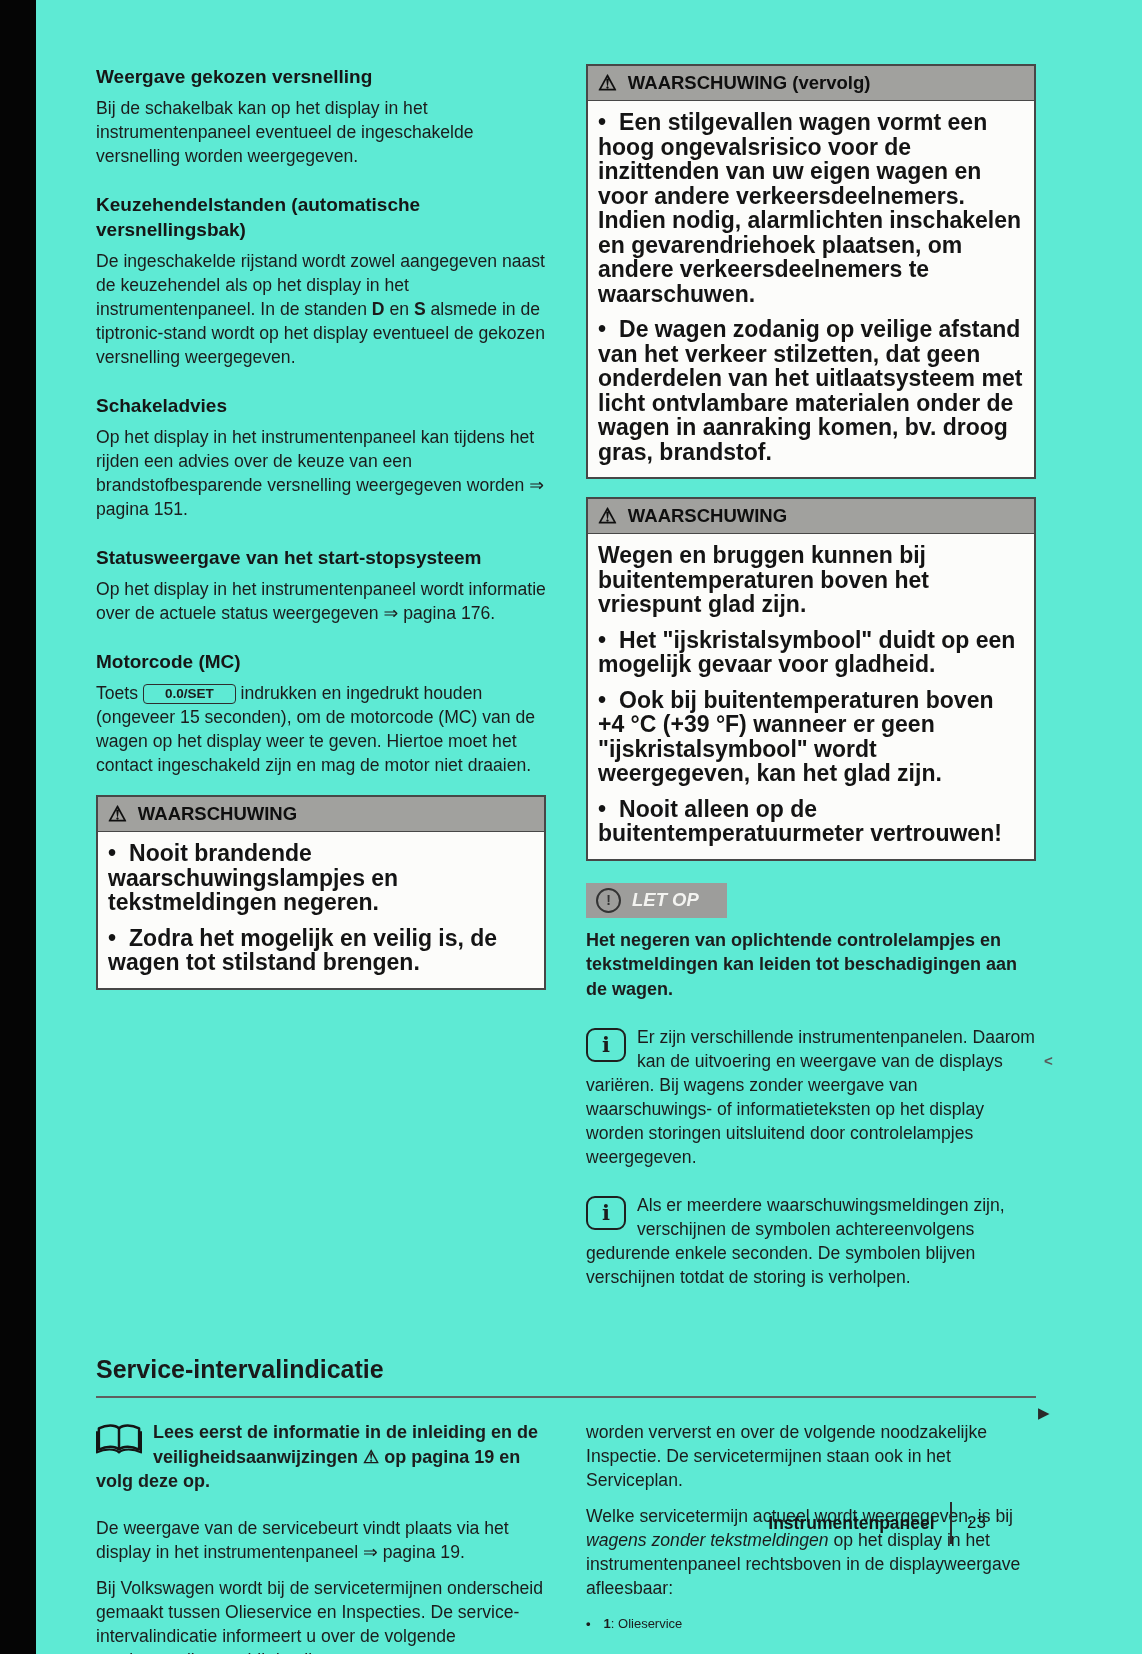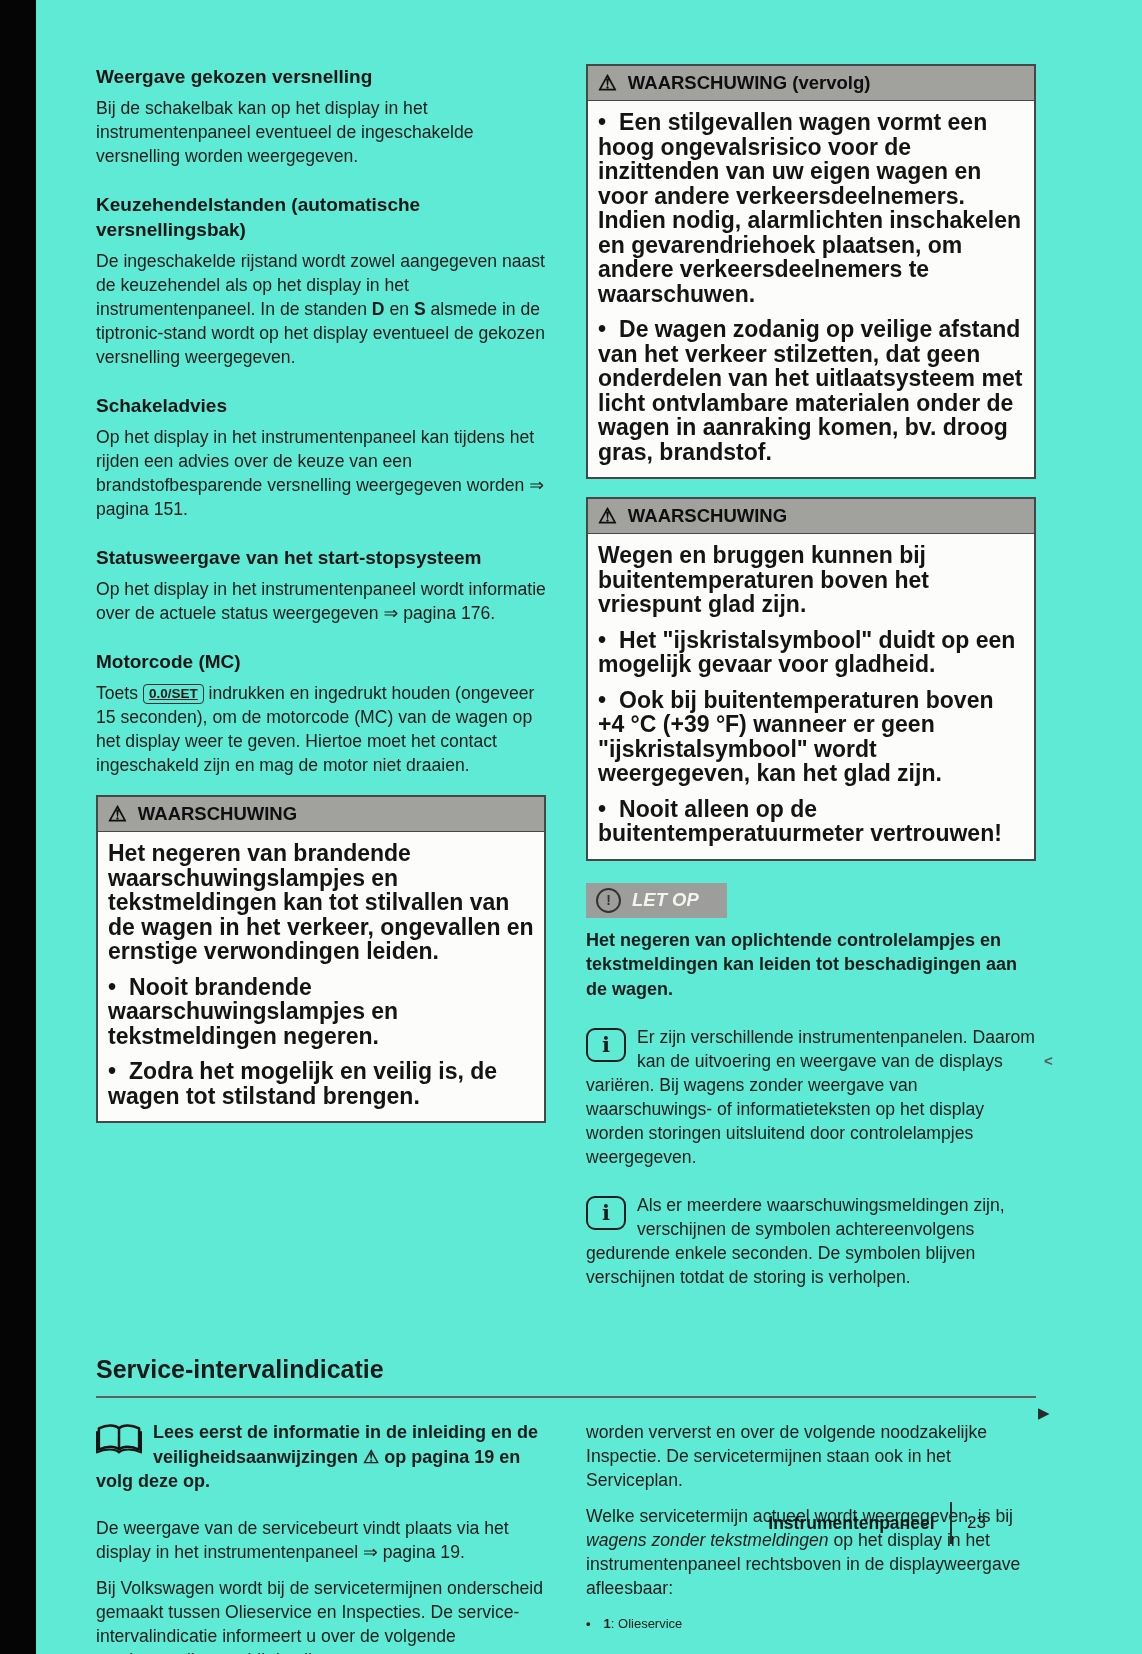--- a/index.html
+++ b/index.html
@@ -16,22 +16,22 @@
   .content{position:absolute;left:96px;top:60px;width:940px;}
   .cols{display:flex;gap:40px;}
   .col{width:450px;box-sizing:border-box;}
 
   h3{font-size:19px;font-weight:bold;margin:24px 0 7px;line-height:25px;color:#161616;}
   h3.first{margin-top:4px;}
   p.body{margin:0 0 12px;font-size:17.6px;line-height:24px;}
 
   .keycap{
     display:inline-block;border:1.5px solid #2e2e2e;border-radius:4px;
-    padding:0 5px;font-size:13.5px;line-height:18px;font-weight:bold;
-    position:relative;top:-1px;white-space:nowrap;text-decoration:underline;
+    padding:0 21px;font-size:13.5px;line-height:18px;font-weight:bold;
+    position:relative;top:-1px;white-space:nowrap;
   }
 
   .warnbox{border:2px solid #474747;margin-top:18px;background:#fcfcfa;}
   .warnhead{
     background:#a1a19e;display:flex;align-items:center;gap:11px;
     padding:6px 10px;font-weight:bold;font-size:18.5px;color:#0f0f0f;
     border-bottom:1.5px solid #474747;
   }
   .warn-tri{font-size:21px;line-height:20px;color:#0f0f0f;}
   .warnbody{padding:9px 10px 2px;}
@@ -108,21 +108,20 @@
 
         <h3>Motorcode (MC)</h3>
         <p class="body"><span>Toets </span><span class="keycap">0.0/SET</span><span> indrukken en ingedrukt houden (ongeveer 15 seconden), om de motorcode (MC) van de wagen op het display weer te geven. Hiertoe moet het contact ingeschakeld zijn en mag de motor niet draaien.</span></p>
 
         <div class="warnbox">
           <div class="warnhead">
             <span class="warn-tri">⚠</span>
             <span>WAARSCHUWING</span>
           </div>
           <div class="warnbody">
-            <p>Het negeren van brandende waarschuwingslampjes en tekstmeldingen kan tot stilvallen van de wagen in het verkeer, ongevallen en ernstige verwondingen leiden.</p>
             <p><span class="bullet">•</span><span>Nooit brandende waarschuwingslampjes en tekstmeldingen negeren.</span></p>
             <p><span class="bullet">•</span><span>Zodra het mogelijk en veilig is, de wagen tot stilstand brengen.</span></p>
           </div>
         </div>
 
       </div>
 
       <div class="col">
 
         <div class="warnbox" style="margin-top:4px;">

